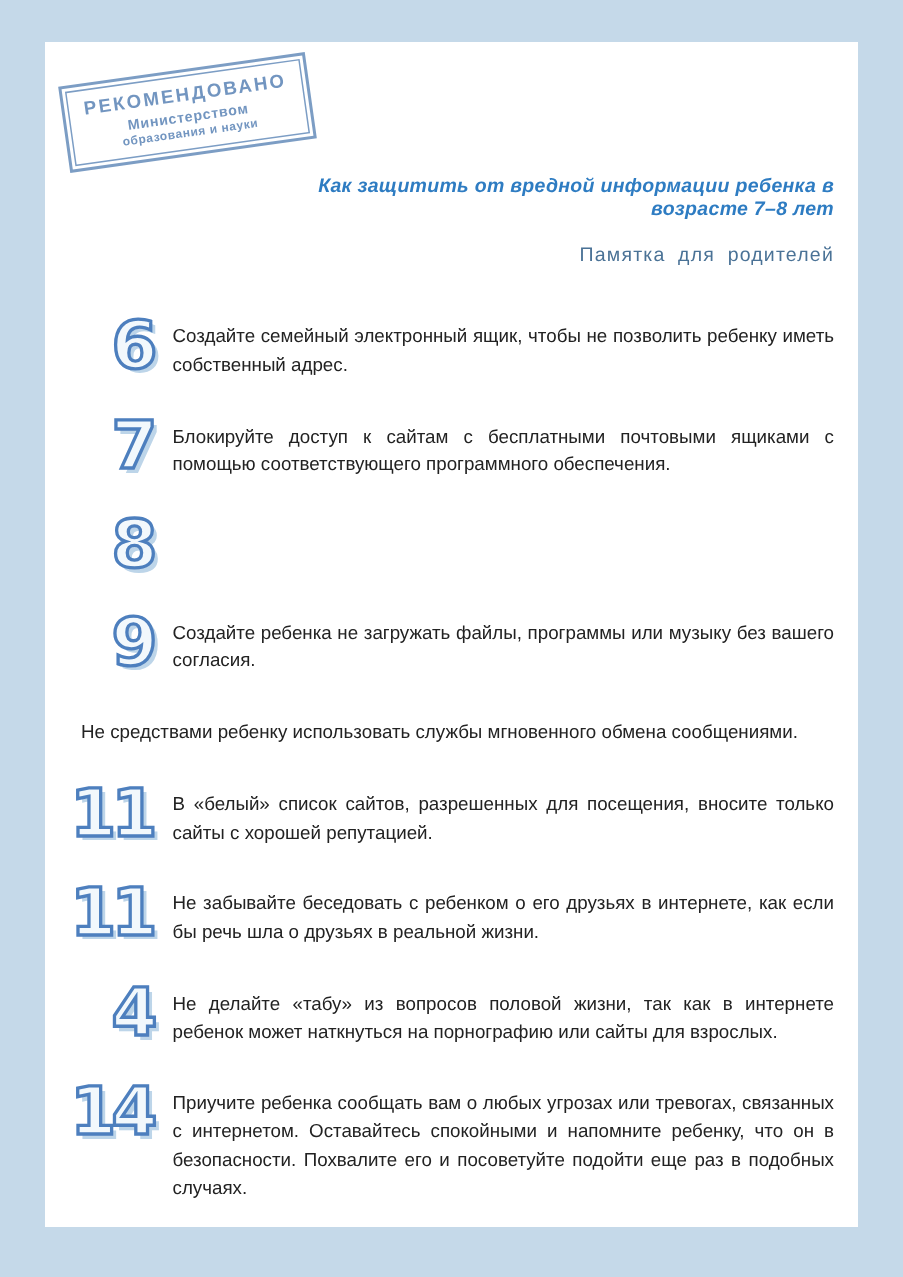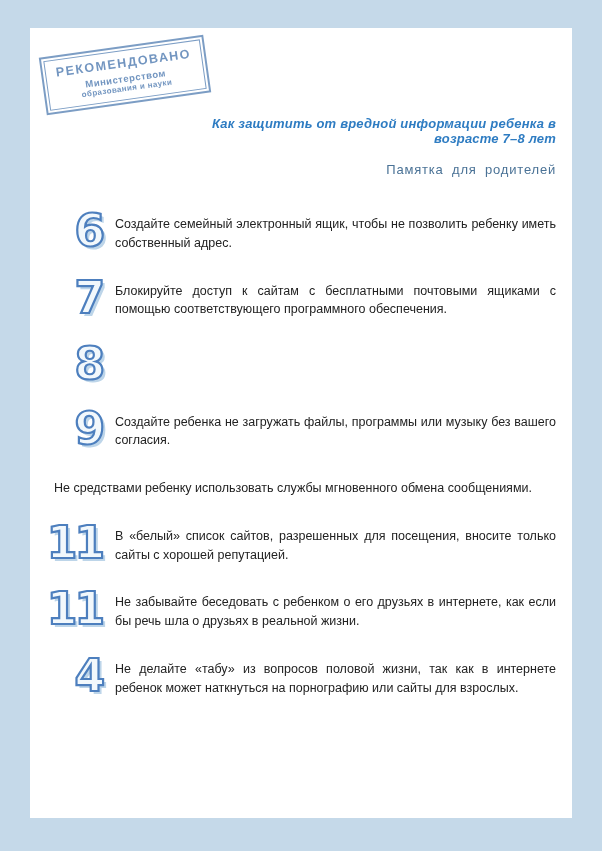--- a/index.html
+++ b/index.html
@@ -162,16 +162,20 @@
       <div class="item">
         <div class="num">11</div>
         <div class="txt">Не забывайте беседовать с ребенком о его друзьях в интернете, как если бы речь шла о друзьях в реальной жизни.</div>
       </div>
 
       <div class="item">
         <div class="num">4</div>
         <div class="txt">Не делайте «табу» из вопросов половой жизни, так как в интернете ребенок может наткнуться на порнографию или сайты для взрослых.</div>
       </div>
 
+      <div class="item">
+        <div class="num">14</div>
+        <div class="txt">Приучите ребенка сообщать вам о любых угрозах или тревогах, связанных с интернетом. Оставайтесь спокойными и напомните ребенку, что он в безопасности. Похвалите его и посоветуйте подойти еще раз в подобных случаях.</div>
+      </div>
 
     </div>
   </div>
 </div>
 
 </body></html>

